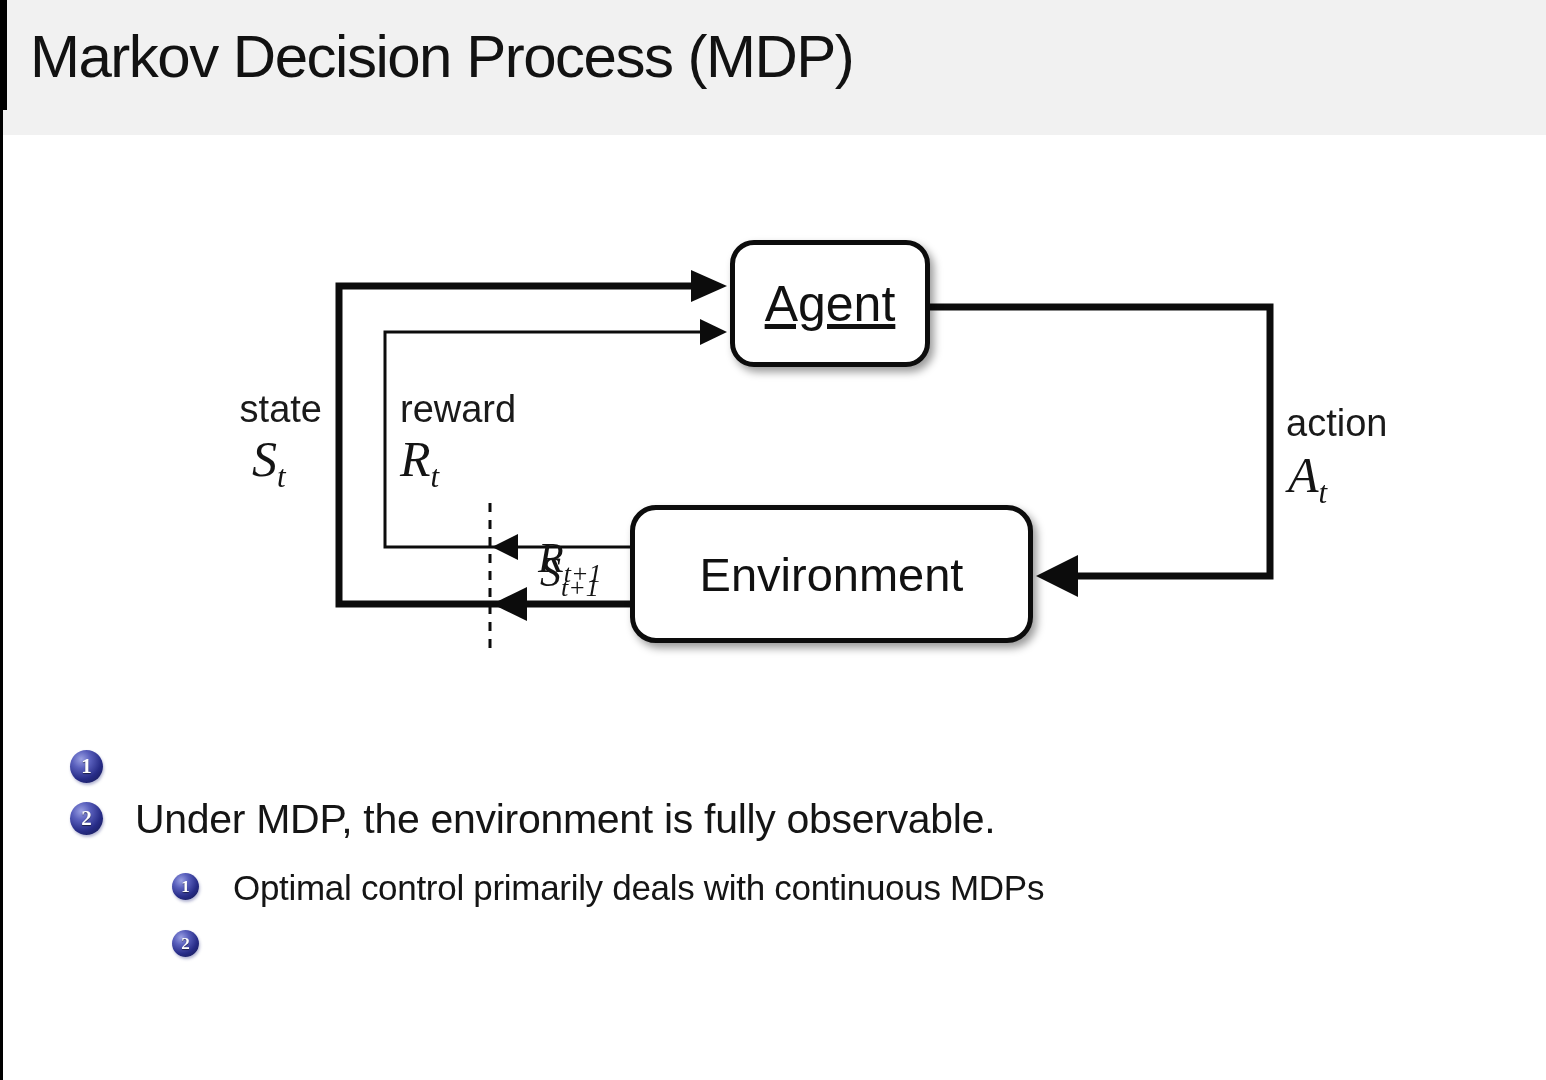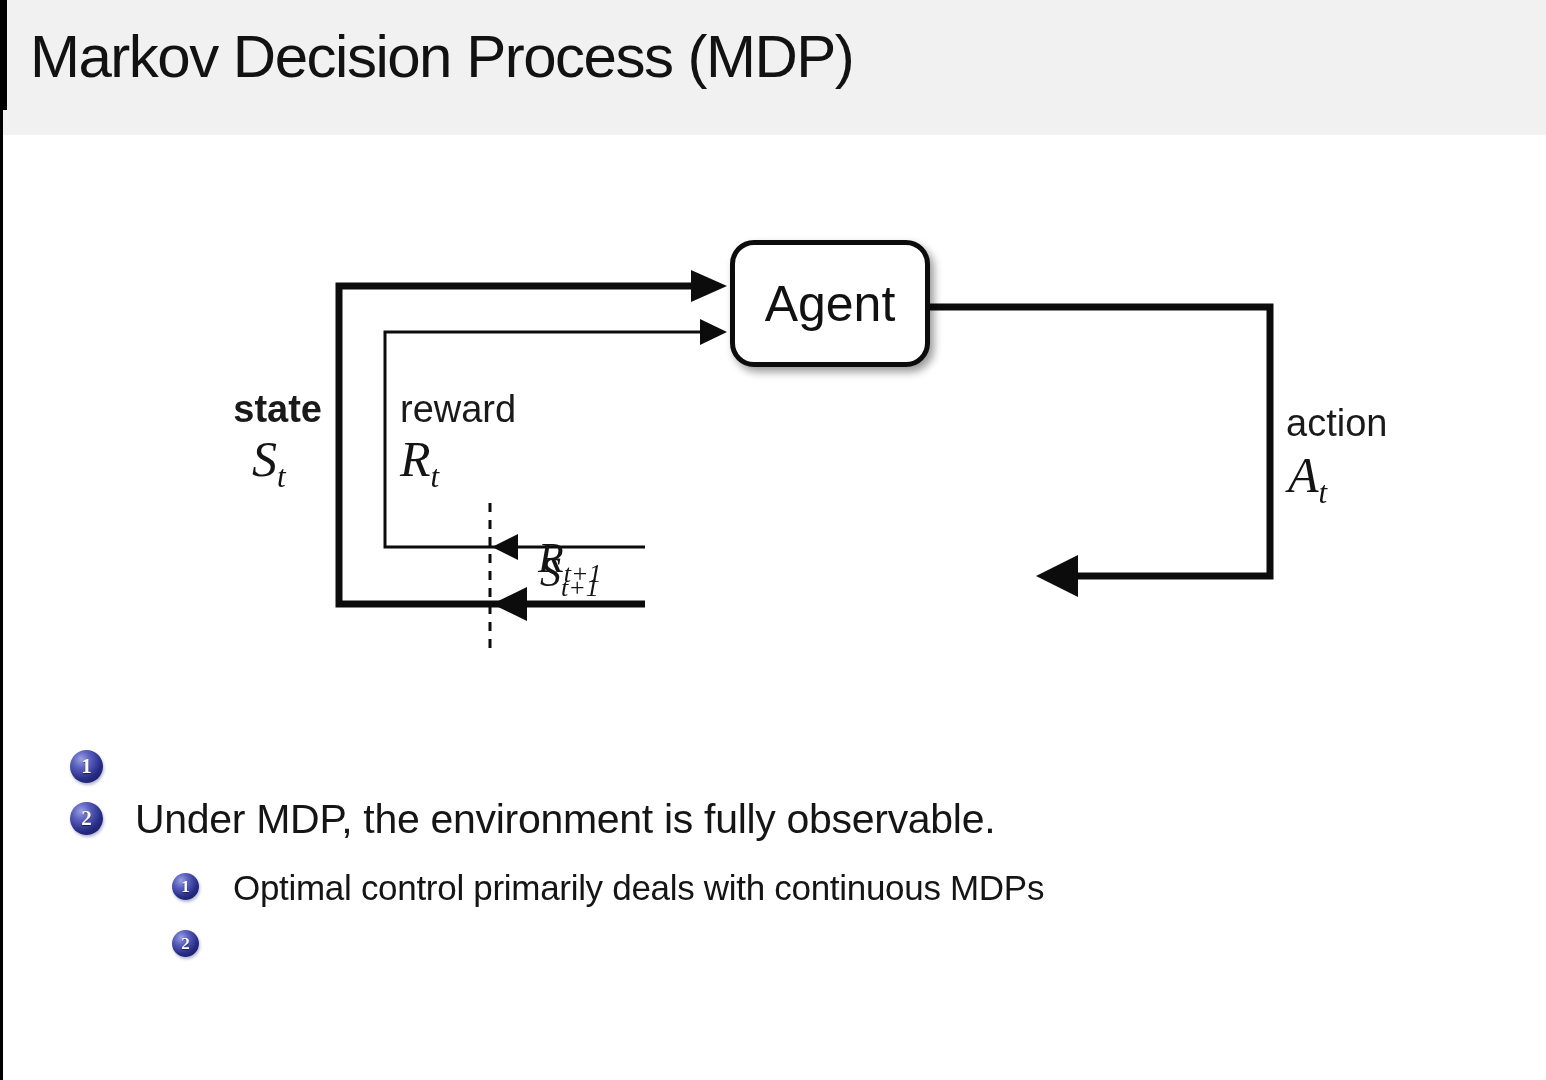--- a/index.html
+++ b/index.html
@@ -13,21 +13,21 @@
   
   .titlebar { position:absolute; left:0; top:0; width:1546px; height:135px; background:#f1f1f1; }
   .titlebar h1 { padding:25px 0 0 30px; font-size:60px; line-height:64px; font-weight:400;
                  letter-spacing:-1.5px; color:#121212; white-space:nowrap; }
 
   
   .diagram-svg { position:absolute; left:0; top:0; width:1546px; height:1080px; z-index:1; pointer-events:none; }
   .node { position:absolute; z-index:2; background:#ffffff; border:5px solid #0c0c0c;
           display:flex; align-items:center; justify-content:center;
           box-shadow:4px 5px 9px rgba(0,0,0,0.40); color:#111; }
-  .agent-box { left:730px; top:240px; width:200px; height:127px; border-radius:24px; font-size:50px; }
+  .agent-box { left:730px; top:240px; width:200px; height:127px; border-radius:24px; font-size:50px;text-decoration:underline; }
   .env-box   { left:630px; top:505px; width:403px; height:138px; border-radius:26px; font-size:47px; }
 
   .dlabel { position:absolute; z-index:3; font-size:38px; color:#1a1a1a; line-height:42px; }
   .math { position:absolute; z-index:3; font-family:"Liberation Serif", serif; font-style:italic;
           color:#141414; }
   .math-big { font-size:50px; line-height:50px; }
   .math-mid { font-size:42px; line-height:44px; }
   .math sub { font-style:italic; font-size:62%; vertical-align:-22%; letter-spacing:0; }
 
   
@@ -71,22 +71,25 @@
 
     <path d="M 925 307 L 1270 307 L 1270 576 L 1070 576" stroke="#0c0c0c" stroke-width="7" fill="none"></path>
     <polygon points="1036,576 1078,555 1078,597" fill="#0c0c0c"></polygon>
 
     <path d="M 490 503 L 490 650" stroke="#0c0c0c" stroke-width="3" stroke-dasharray="9 8" fill="none"></path>
   </svg>
 
   <div class="node agent-box">
     <span>Agent</span>
   </div>
+  <div class="node env-box">
+    <span>Environment</span>
+  </div>
 
-  <div class="dlabel" style="left:230px; top:388px; width:92px; text-align:right;font-weight:bold;">state</div>
+  <div class="dlabel" style="left:230px; top:388px; width:92px; text-align:right;">state</div>
   <div class="math math-big" style="left:252px; top:434px;"><i>S</i><sub>t</sub></div>
 
   <div class="dlabel" style="left:400px; top:388px;">reward</div>
   <div class="math math-big" style="left:400px; top:434px;"><i>R</i><sub>t</sub></div>
 
   <div class="dlabel" style="left:1286px; top:402px;">action</div>
   <div class="math math-big" style="left:1288px; top:450px;"><i>A</i><sub>t</sub></div>
 
   <div class="math math-mid" style="left:538px; top:492px;margin-top:44px;"><i>R</i><sub>t+1</sub></div>
   <div class="math math-mid" style="left:540px; top:550px;"><i>S</i><sub>t+1</sub></div>

